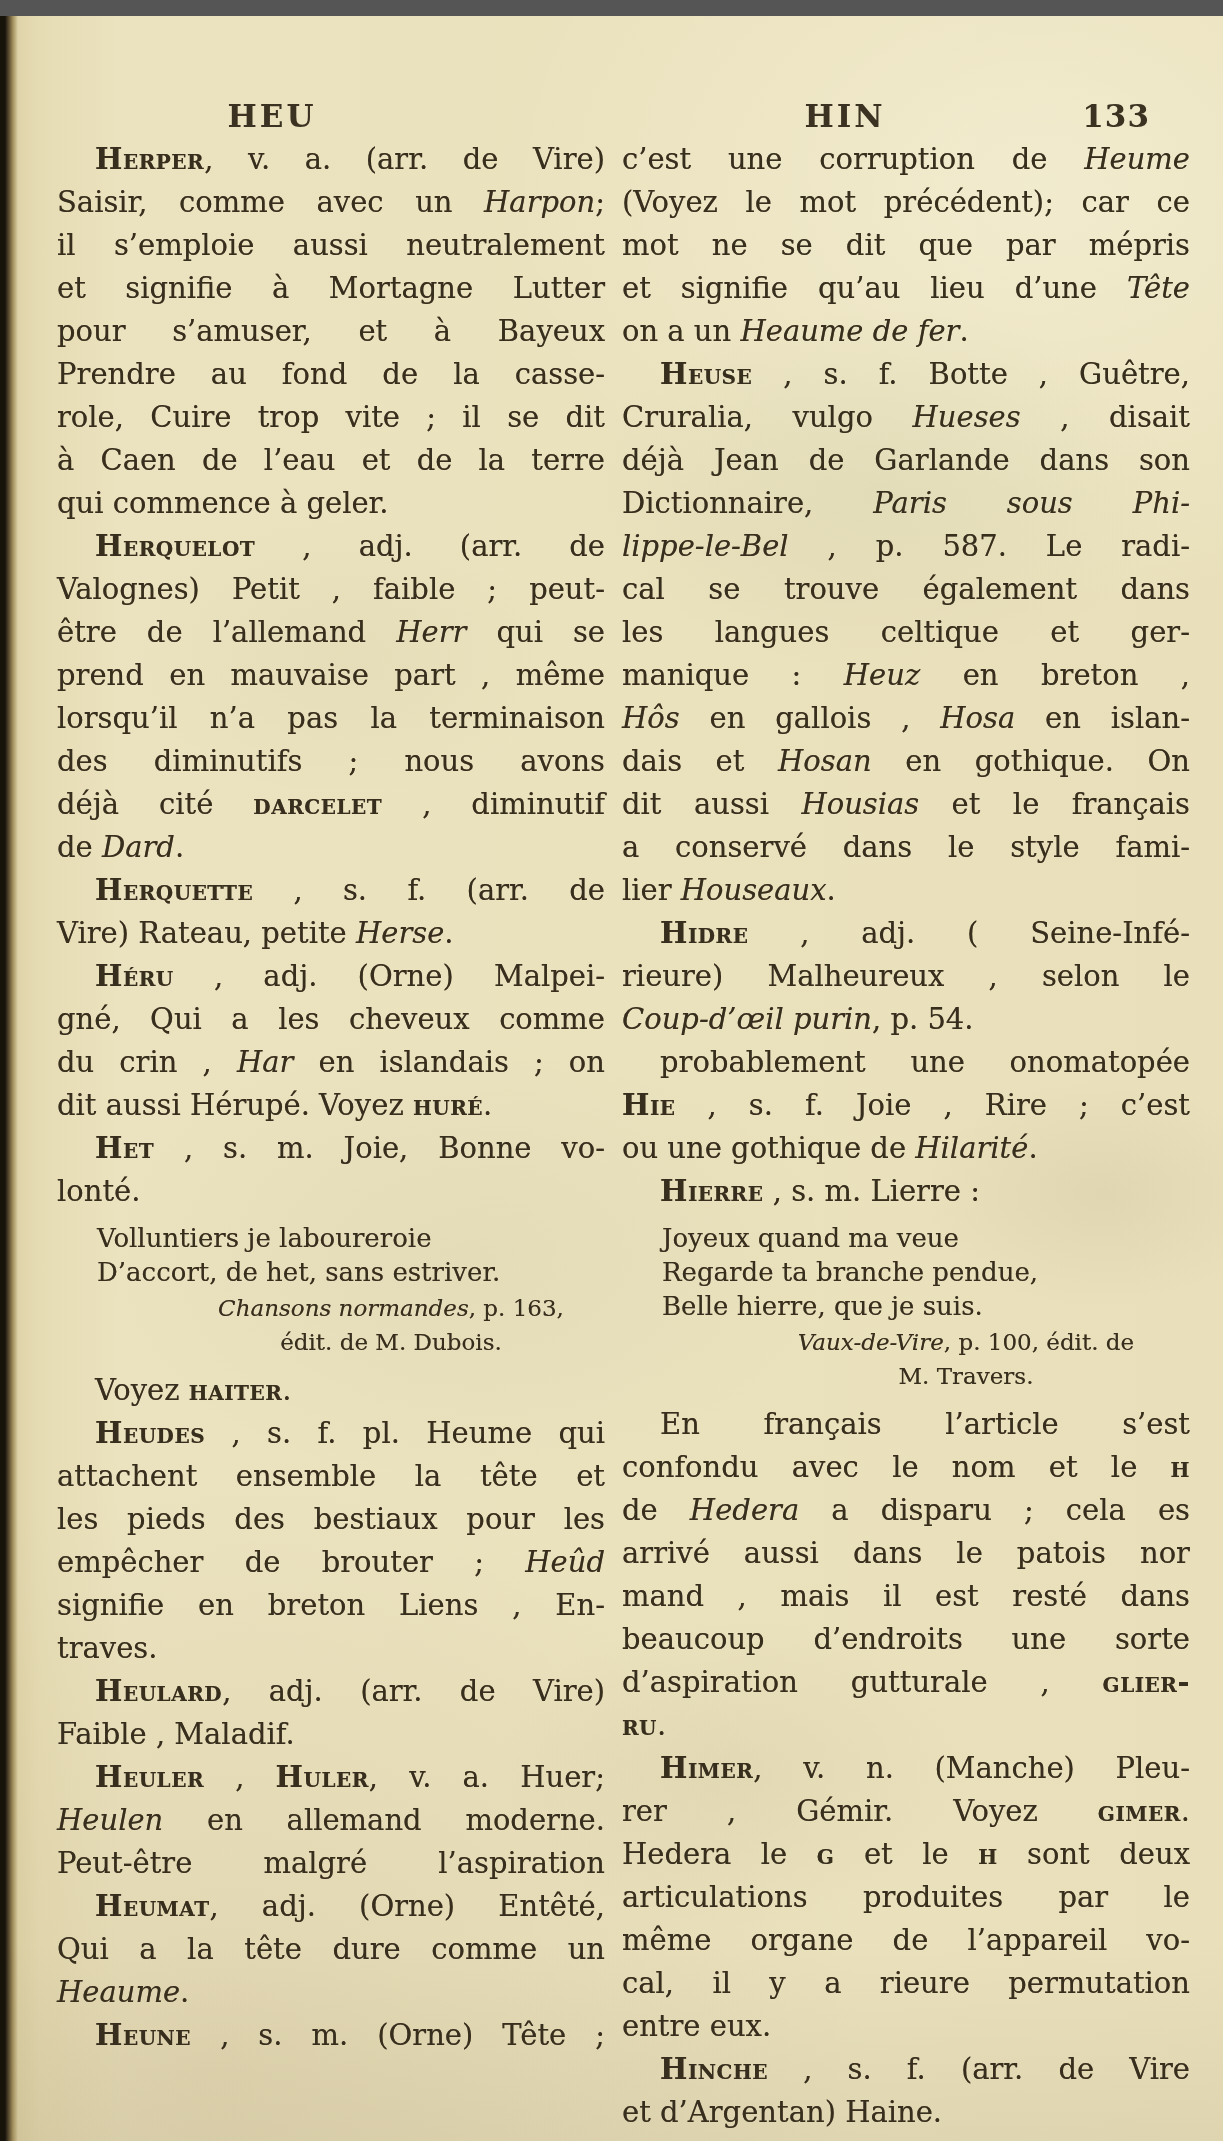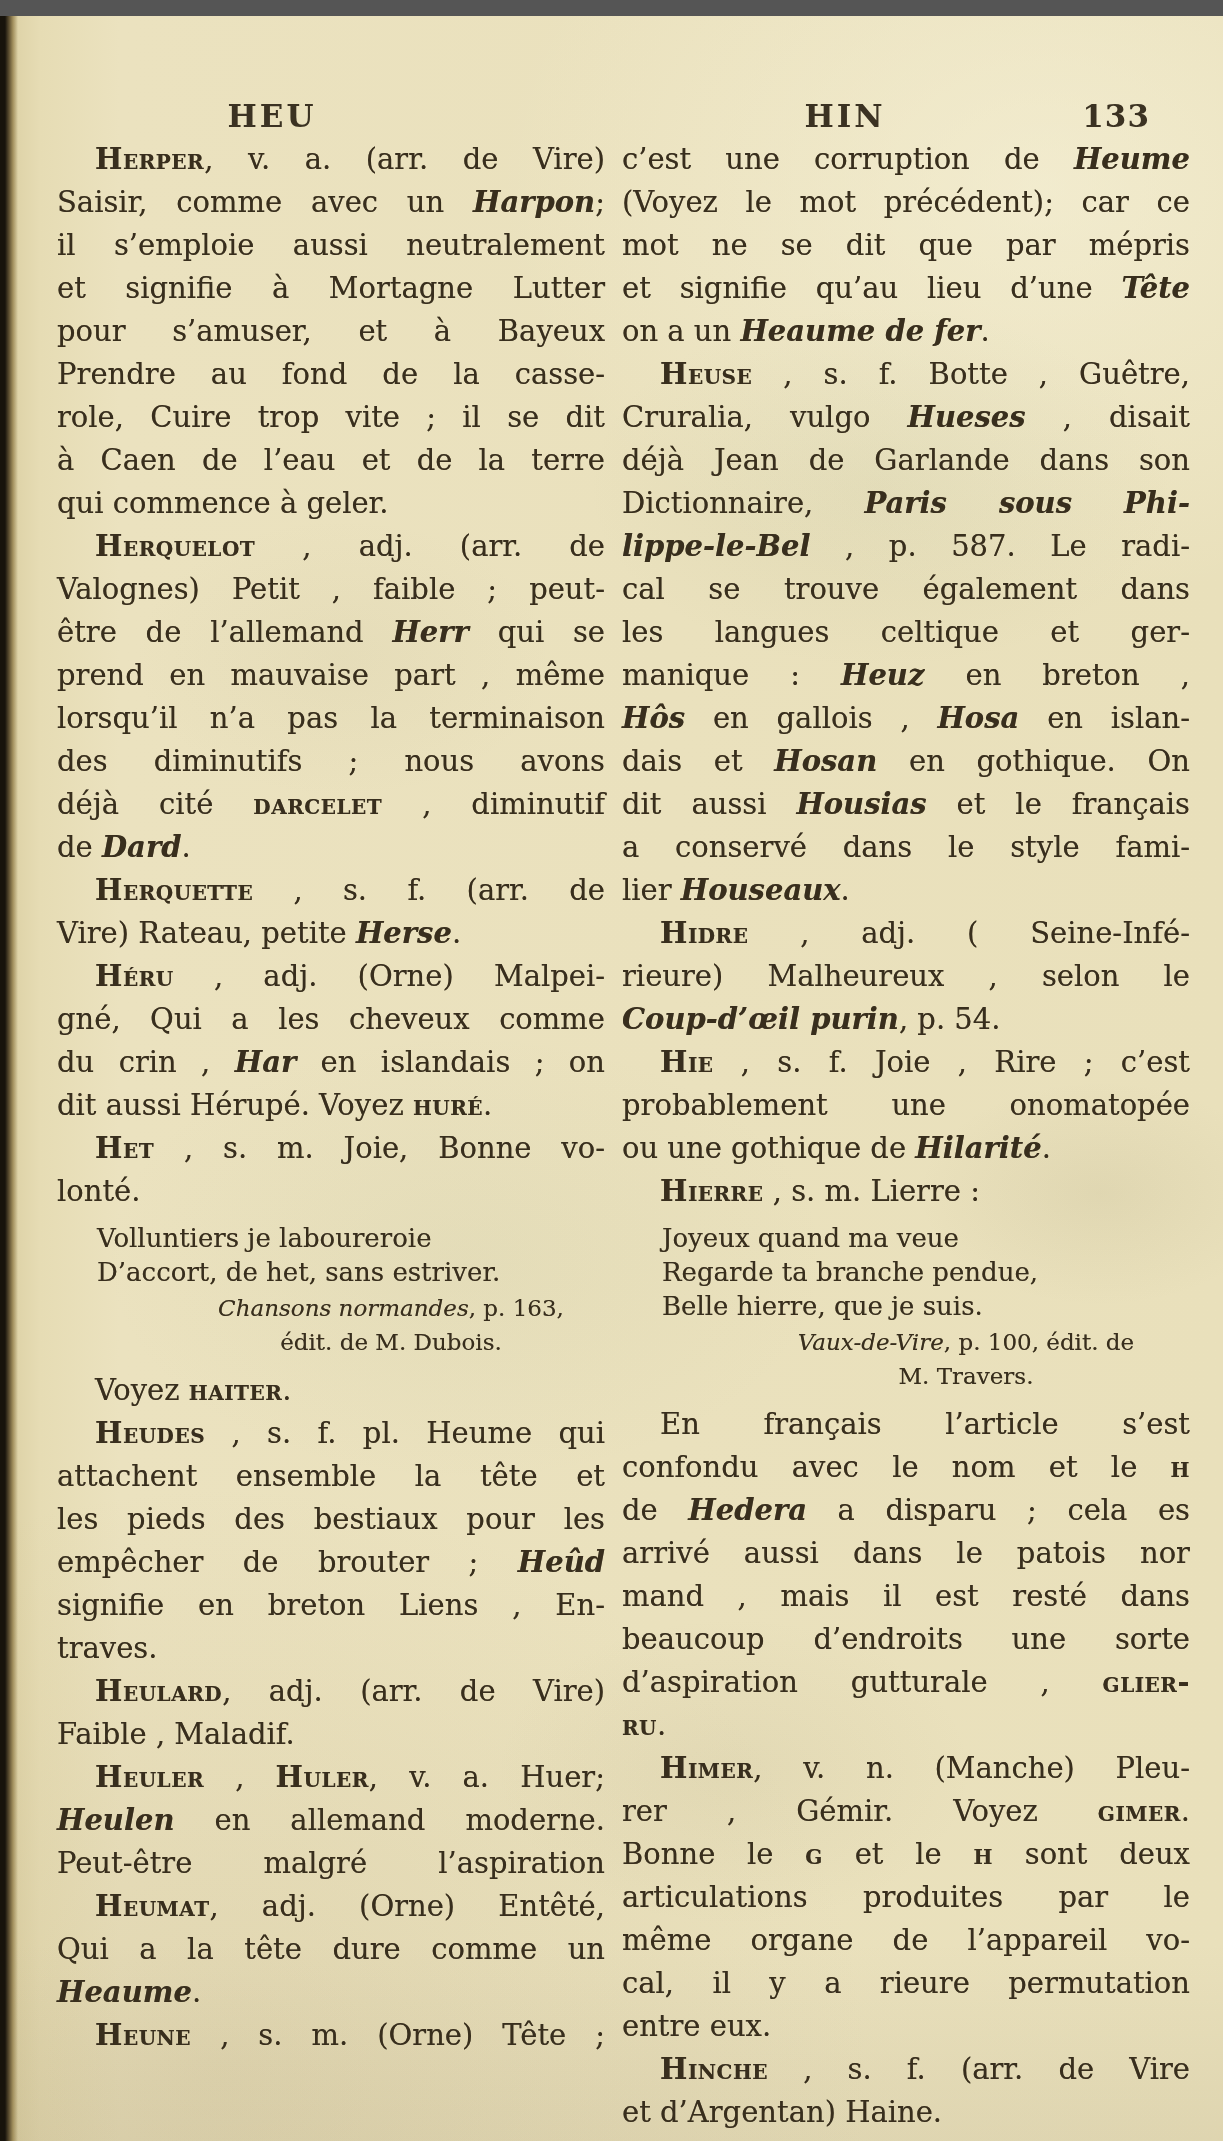--- a/index.html
+++ b/index.html
@@ -46,21 +46,21 @@
   .col-left{left:57px;width:548px;}
   .col-right{left:622px;width:568px;}
   .block{margin:0;}
   .line{white-space:nowrap;}
   .para .line.jl{text-align:justify;text-align-last:justify;white-space:normal;}
   .para.indent .line:first-child{padding-left:38px;}
   .quote{font-size:26px;line-height:34px;padding-left:40px;margin-top:8px;}
   .citation{font-size:23px;line-height:34px;margin:2px 0 10px 0;}
   .citation .line{text-align:center;padding-left:120px;white-space:normal;}
   .seg-n{font-style:normal;}
-  .seg-i{font-style:italic;font-weight:700;}
+  .seg-i{font-style:italic;font-weight:400;}
   .citation .seg-i{font-weight:400;}
   .seg-sc{font-variant:small-caps;font-weight:700;letter-spacing:0.5px;}
 </style>
 </head>
 <body>
 
 <div class="page">
   <div class="spine"></div>
 
   <div class="page-header">
@@ -164,22 +164,22 @@
         <div class="line jl"><span class="seg-n">dit aussi </span><span class="seg-i">Housias</span><span class="seg-n"> et le français</span></div>
         <div class="line jl"><span class="seg-n">a conservé dans le style fami-</span></div>
         <div class="line"><span class="seg-n">lier </span><span class="seg-i">Houseaux</span><span class="seg-n">.</span></div>
       </div>
       <div class="block para indent">
         <div class="line jl"><span class="seg-sc">Hidre</span><span class="seg-n"> , adj. ( Seine-Infé-</span></div>
         <div class="line jl"><span class="seg-n">rieure) Malheureux , selon le</span></div>
         <div class="line"><span class="seg-i">Coup-d’œil purin</span><span class="seg-n">, p. 54.</span></div>
       </div>
       <div class="block para indent">
+        <div class="line jl"><span class="seg-n">probablement une onomatopée</span></div>
         <div class="line jl"><span class="seg-sc">Hie</span><span class="seg-n"> , s. f. Joie , Rire ; c’est</span></div>
-        <div class="line jl"><span class="seg-n">probablement une onomatopée</span></div>
         <div class="line"><span class="seg-n">ou une gothique de </span><span class="seg-i">Hilarité</span><span class="seg-n">.</span></div>
       </div>
       <div class="block para indent">
         <div class="line"><span class="seg-sc">Hierre</span><span class="seg-n"> , s. m. Lierre :</span></div>
       </div>
       <div class="block quote">
         <div class="line"><span class="seg-n">Joyeux quand ma veue</span></div>
         <div class="line"><span class="seg-n">Regarde ta branche pendue,</span></div>
         <div class="line"><span class="seg-n">Belle hierre, que je suis.</span></div>
       </div>
@@ -193,21 +193,21 @@
         <div class="line jl"><span class="seg-n">de </span><span class="seg-i">Hedera</span><span class="seg-n"> a disparu ; cela es</span></div>
         <div class="line jl"><span class="seg-n">arrivé aussi dans le patois nor</span></div>
         <div class="line jl"><span class="seg-n">mand , mais il est resté dans</span></div>
         <div class="line jl"><span class="seg-n">beaucoup d’endroits une sorte</span></div>
         <div class="line jl"><span class="seg-n">d’aspiration gutturale , </span><span class="seg-sc">glier-</span></div>
         <div class="line"><span class="seg-sc">ru</span><span class="seg-n">.</span></div>
       </div>
       <div class="block para indent">
         <div class="line jl"><span class="seg-sc">Himer</span><span class="seg-n">, v. n. (Manche) Pleu-</span></div>
         <div class="line jl"><span class="seg-n">rer , Gémir. Voyez </span><span class="seg-sc">gimer</span><span class="seg-n">.</span></div>
-        <div class="line jl"><span class="seg-n">Bonne le </span><span class="seg-sc">g</span><span class="seg-n"> et le </span><span class="seg-sc">h</span><span class="seg-n"> sont deux</span></div>
+        <div class="line jl"><span class="seg-n">Hedera le </span><span class="seg-sc">g</span><span class="seg-n"> et le </span><span class="seg-sc">h</span><span class="seg-n"> sont deux</span></div>
         <div class="line jl"><span class="seg-n">articulations produites par le</span></div>
         <div class="line jl"><span class="seg-n">même organe de l’appareil vo-</span></div>
         <div class="line jl"><span class="seg-n">cal, il y a rieure permutation</span></div>
         <div class="line"><span class="seg-n">entre eux.</span></div>
       </div>
       <div class="block para indent">
         <div class="line jl"><span class="seg-sc">Hinche</span><span class="seg-n"> , s. f. (arr. de Vire</span></div>
         <div class="line"><span class="seg-n">et d’Argentan) Haine.</span></div>
       </div>
     </div>

